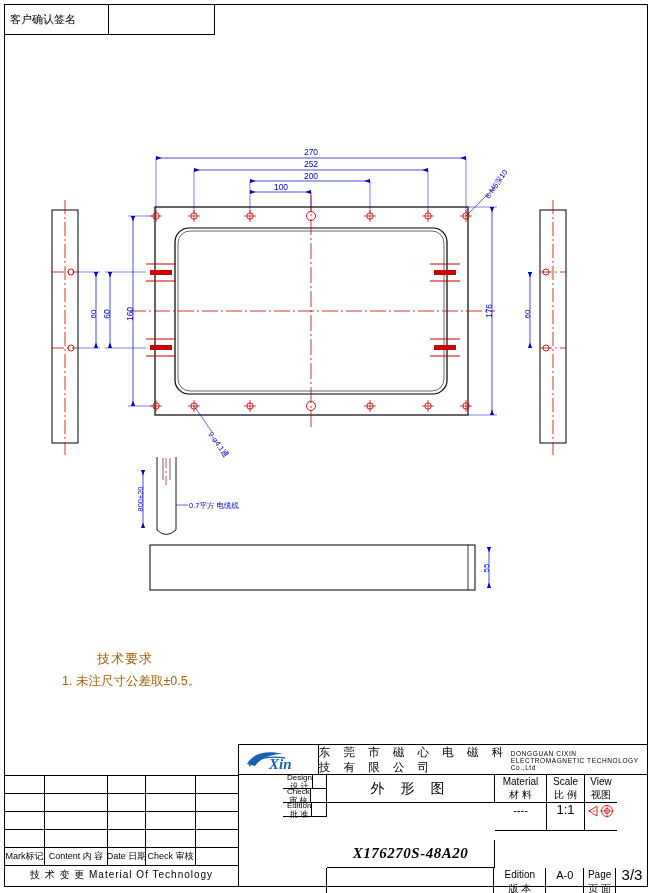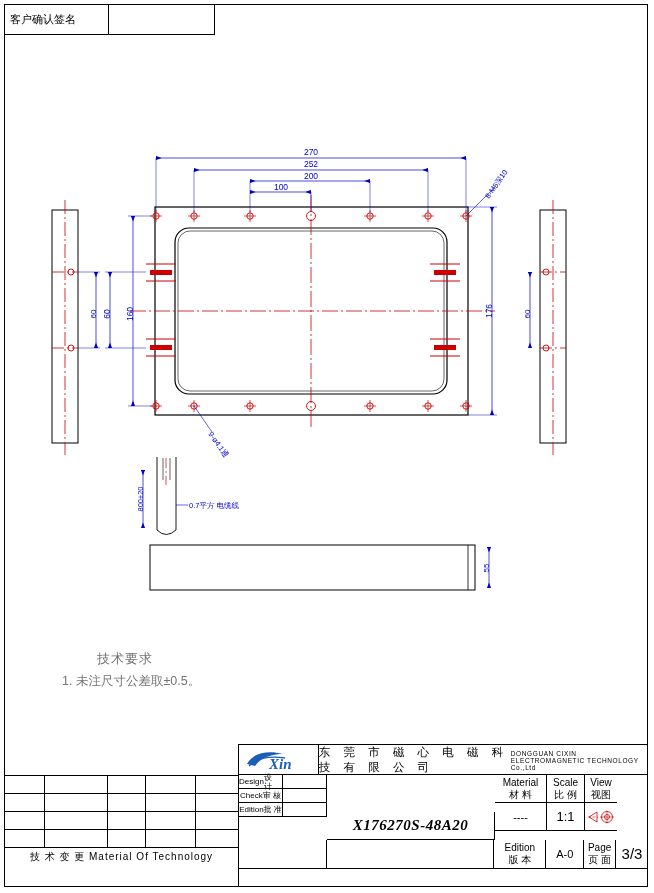--- a/index.html
+++ b/index.html
@@ -59,21 +59,21 @@
     width: 654px;
     height: 893px;
   }
   
   .tech-req {
     position: absolute;
     left: 62px;
     top: 648px;
     font-size: 12.5px;
     line-height: 22px;
-    color: #737373;
+    color: #a16207;
   }
   .tech-req .title {
     margin-left: 35px;
     font-size: 13px;
     letter-spacing: 1px;
   }
   
   .title-block {
     position: absolute;
     left: 238px;
@@ -89,21 +89,21 @@
     display: flex;
     box-sizing: border-box;
   }
   .tb-cell {
     border-right: 1px solid #000;
     border-bottom: 1px solid #000;
     box-sizing: border-box;
     display: flex;
     flex-direction: column;
     align-items: center;
-    justify-content: center;
+    justify-content: space-between;
     text-align: center;
     line-height: 12px;
     padding: 1px 0;
   }
   .logo-cell {
     width: 80px;
     height: 30px;
     border-right: 1px solid #000;
     border-bottom: 1px solid #000;
     box-sizing: border-box;
@@ -143,21 +143,22 @@
   .approval-cell {
     height: 14px;
     border-right: 1px solid #000;
     border-bottom: 1px solid #000;
     box-sizing: border-box;
     display: flex;
     align-items: center;
     justify-content: center;
     font-size: 8px;
     line-height: 9px;
-    flex-direction: row;
+    flex-direction: column;
+    margin-left: 48px;
   }
   .approval-sig {
     width: 44px;
     height: 14px;
     border-right: 1px solid #000;
     border-bottom: 1px solid #000;
     box-sizing: border-box;
   }
   .name-cell {
     width: 118px;
@@ -465,20 +466,21 @@
         </div>
       </div>
 
       <div style="width:44px">
         <div class="approval-sig"></div>
         <div class="approval-sig"></div>
         <div class="approval-sig"></div>
       </div>
 
       <div style="width:168px">
+        <div class="name-cell" style="width:168px;height:28px;font-size:14px">外 形 图</div>
         <div class="part-no-cell">X176270S-48A20</div>
       </div>
 
       <div style="width:122px">
         <div style="display:flex">
           <div class="tb-cell" style="width:52px;height:28px">
             <span>Material</span>
             <span>材  料</span>
           </div>
           <div class="tb-cell" style="width:38px;height:28px">
@@ -547,16 +549,23 @@
       <div class="rev-cell c-w-check"></div>
       <div class="rev-cell c-w-last"></div>
     </div>
     <div class="rev-row">
       <div class="rev-cell c-w-mark"></div>
       <div class="rev-cell c-w-content"></div>
       <div class="rev-cell c-w-date"></div>
       <div class="rev-cell c-w-check"></div>
       <div class="rev-cell c-w-last"></div>
     </div>
+    <div class="rev-row">
+      <div class="rev-cell c-w-mark">Mark标记</div>
+      <div class="rev-cell c-w-content">Content 内 容</div>
+      <div class="rev-cell c-w-date">Date 日期</div>
+      <div class="rev-cell c-w-check">Check 审核</div>
+      <div class="rev-cell c-w-last"></div>
+    </div>
     <div class="rev-foot">技 术 变 更   Material Of Technology</div>
   </div>
 
 </div>
 
 </body></html>

